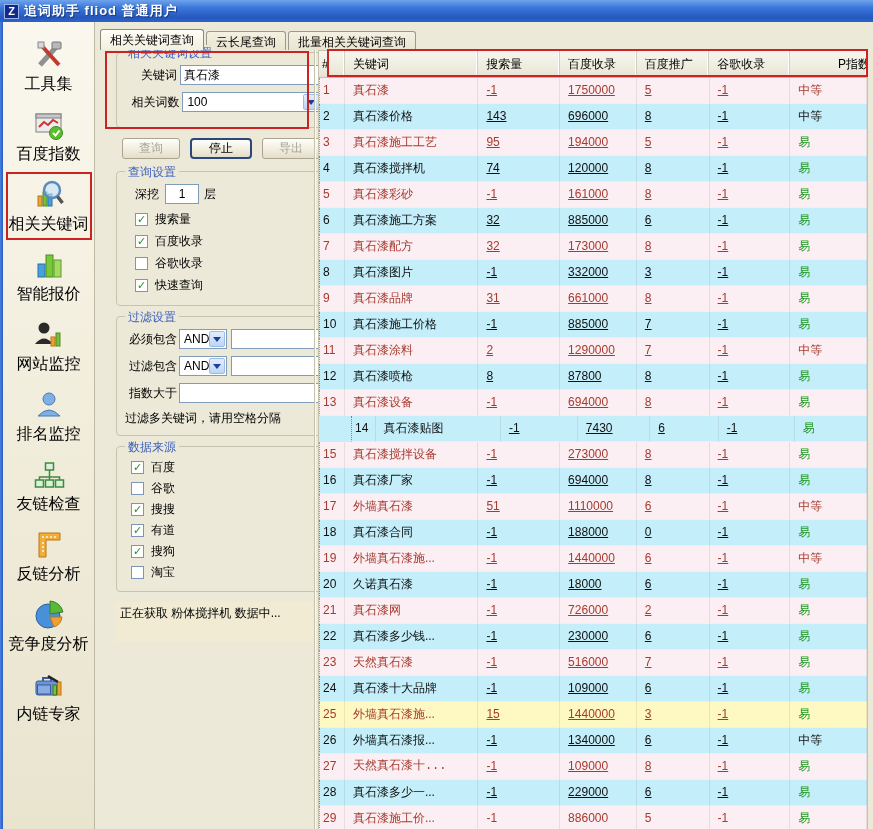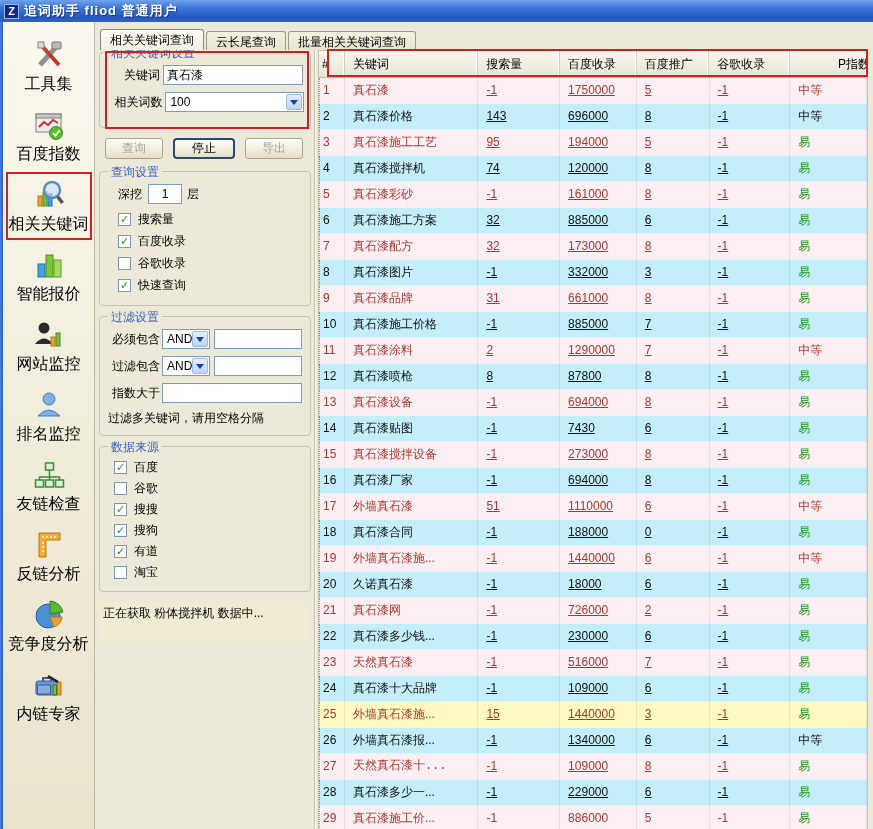--- a/index.html
+++ b/index.html
@@ -31,21 +31,21 @@
 
   
   .tabs { position:absolute; left:100px; top:29px; display:flex; align-items:flex-end; }
   .tab { height:19px; padding:2px 9px 0; margin-right:2px; font-size:12px; white-space:nowrap;
     background:linear-gradient(180deg,#F4F1E2,#E8E4D0); border:1px solid #9A9A8C; border-bottom:none;
     border-radius:3px 3px 0 0; cursor:pointer; }
   .tab.active { height:21px; background:linear-gradient(180deg,#FEFDF6,#F2EFDF);
     border-color:#8A8A7C; position:relative; z-index:2; }
 
   
-  .form-panel { position:absolute; left:99px; top:52px; width:212px; }
+  .form-panel { position:absolute; left:116px; top:52px; width:212px; }
   .groupbox { position:relative; border:1px solid #C6C3AE; border-radius:4px;
     padding:12px 6px 6px 8px; margin-bottom:10px; }
   .group-title { position:absolute; top:-8px; left:8px; background:#ECE9D8; padding:0 3px;
     color:#3A5FBE; font-size:12px; }
   .form-row { display:flex; align-items:center; margin-bottom:7px; }
   .lbl { text-align:right; white-space:nowrap; }
   .txt { height:20px; background:#fff; border:1px solid #7F9DB9; font-size:12px;
     padding:0 3px; font-family:inherit; }
   .keyword-row .lbl { width:52px; margin-right:3px; }
   .keyword-row .txt { width:140px; }
@@ -325,25 +325,25 @@
           <div class="chk-row src-row">
             <span class="chk-box"></span>
             <span>谷歌</span>
           </div>
           <div class="chk-row src-row">
             <span class="chk-box checked"></span>
             <span>搜搜</span>
           </div>
           <div class="chk-row src-row">
             <span class="chk-box checked"></span>
-            <span>搜狗</span>
+            <span>有道</span>
           </div>
           <div class="chk-row src-row">
             <span class="chk-box checked"></span>
-            <span>有道</span>
+            <span>搜狗</span>
           </div>
           <div class="chk-row src-row">
             <span class="chk-box"></span>
             <span>淘宝</span>
           </div>
         </div>
     </div>
 
     <div class="status-box">正在获取 粉体搅拌机 数据中...</div>
   </div>
@@ -470,21 +470,21 @@
       </div>
       <div class="tr" style="background: rgb(251, 239, 243);">
         <div class="td col-num" style="border-left: 1px dotted rgb(200, 144, 106); width: 26px; color: rgb(166, 58, 46);">13</div>
         <div class="td" style="width: 134px; color: rgb(166, 58, 46);">真石漆设备</div>
         <div class="td val u" style="width: 82px; color: rgb(166, 58, 46);">-1</div>
         <div class="td val u" style="width: 77px; color: rgb(166, 58, 46);">694000</div>
         <div class="td val u" style="width: 73px; color: rgb(166, 58, 46);">8</div>
         <div class="td val u" style="width: 81px; color: rgb(166, 58, 46);">-1</div>
         <div class="td" style="width: 77px; color: rgb(34, 153, 34);">易</div>
       </div>
-      <div class="tr" style="background: rgb(195, 238, 250);">
+      <div class="tr" style="background: rgb(195, 238, 250); padding-left: 32px;">
         <div class="td col-num" style="border-left: 1px dotted rgb(106, 136, 160); width: 26px; color: rgb(16, 16, 16);">14</div>
         <div class="td" style="width: 134px; color: rgb(16, 16, 16);">真石漆贴图</div>
         <div class="td val u" style="width: 82px; color: rgb(16, 16, 16);">-1</div>
         <div class="td val u" style="width: 77px; color: rgb(16, 16, 16);">7430</div>
         <div class="td val u" style="width: 73px; color: rgb(16, 16, 16);">6</div>
         <div class="td val u" style="width: 81px; color: rgb(16, 16, 16);">-1</div>
         <div class="td" style="width: 77px; color: rgb(34, 153, 34);">易</div>
       </div>
       <div class="tr" style="background: rgb(251, 239, 243);">
         <div class="td col-num" style="border-left: 1px dotted rgb(200, 144, 106); width: 26px; color: rgb(166, 58, 46);">15</div>

